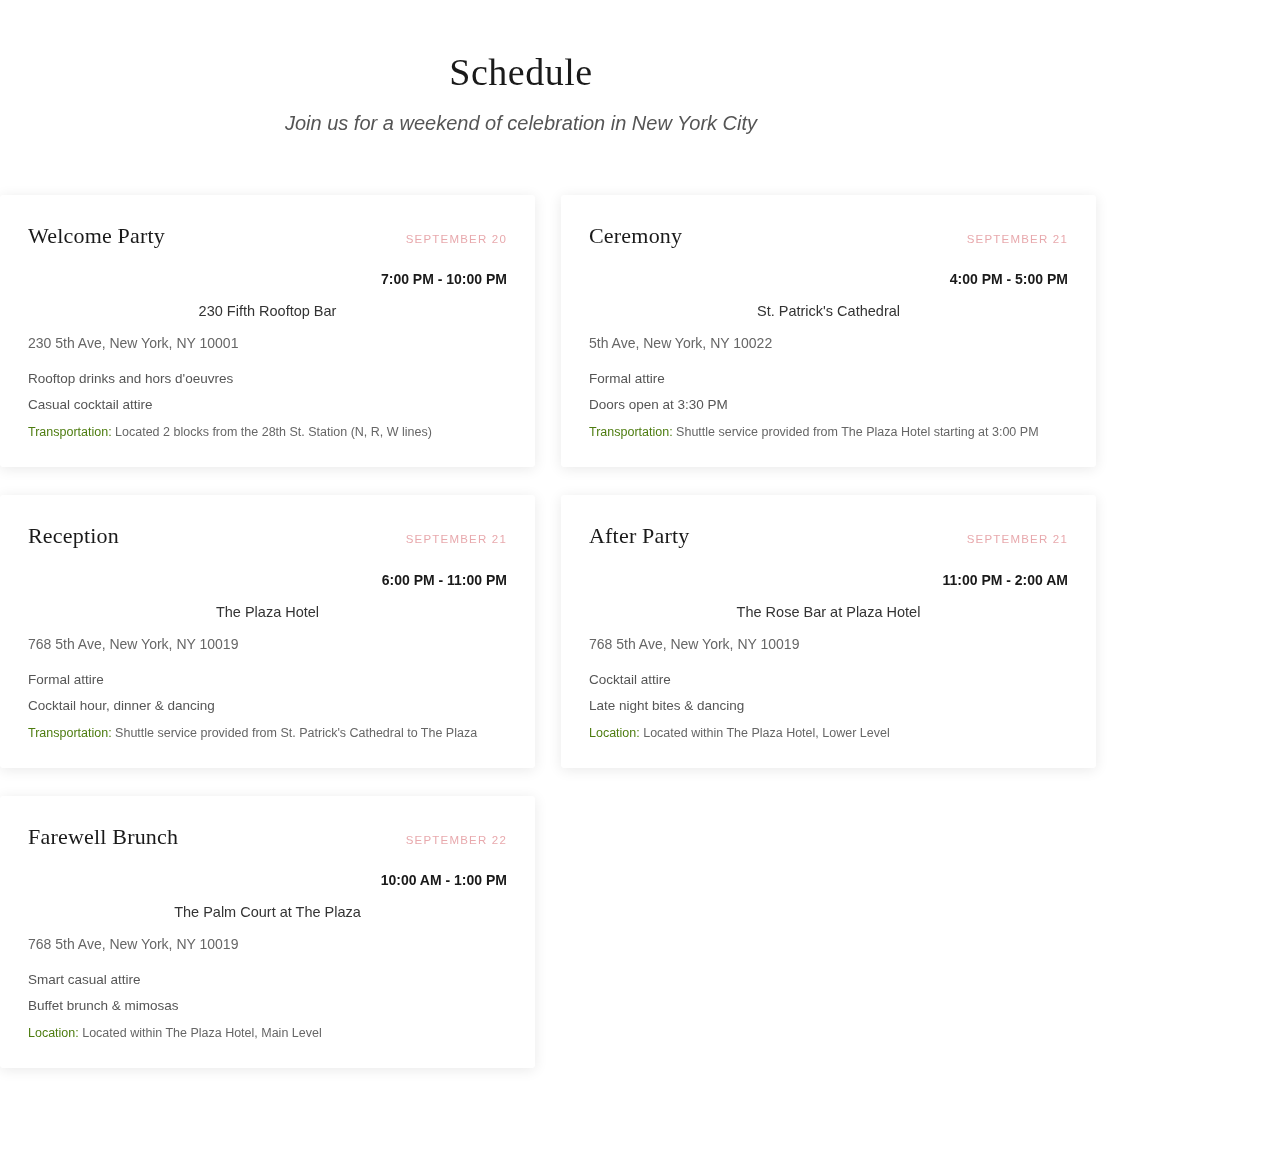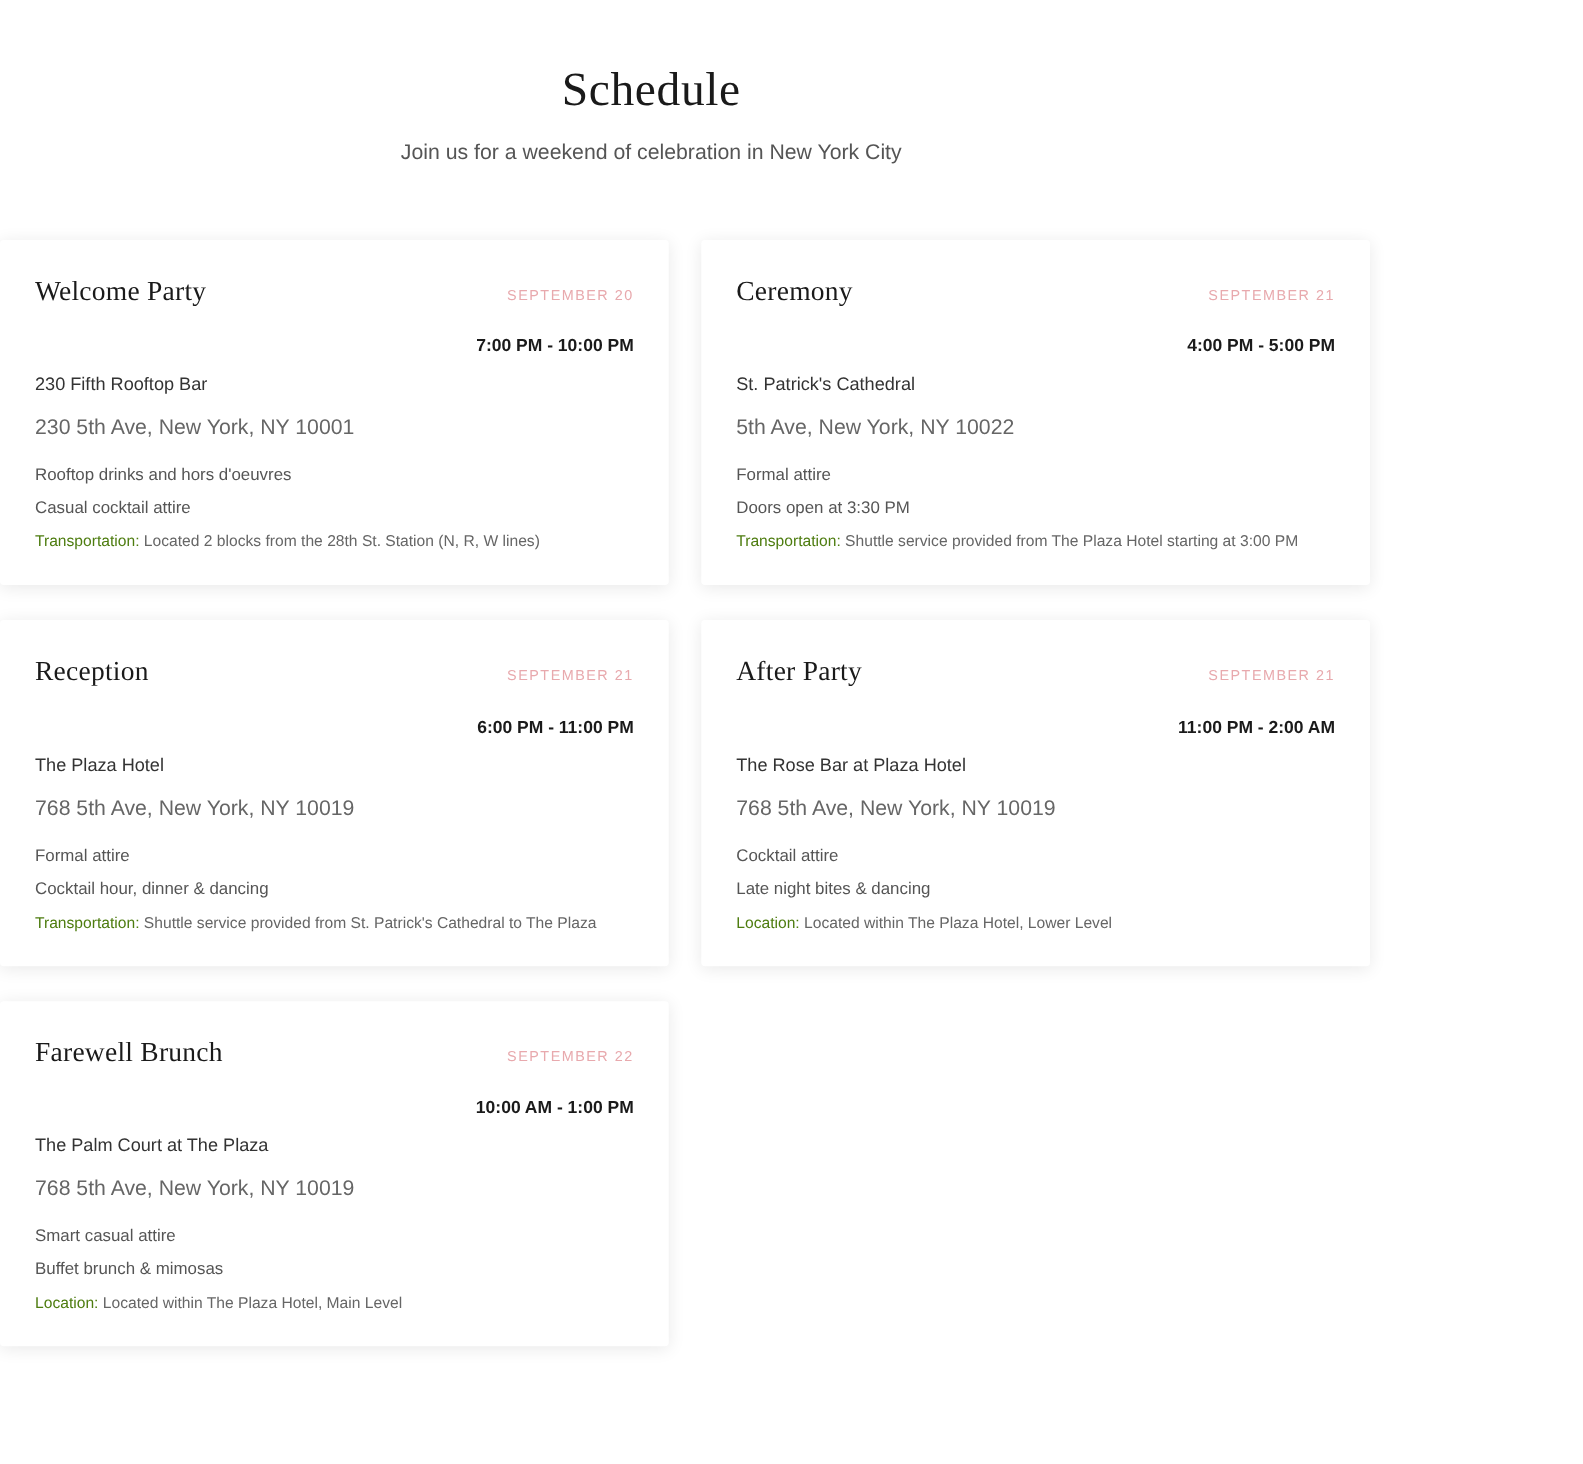--- a/index.html
+++ b/index.html
@@ -26,24 +26,25 @@
   .page-title {
     font-family: "Liberation Serif", serif;
     font-size: 38px;
     font-weight: 400;
     color: #1a1a1a;
     letter-spacing: 0.5px;
     margin: 0 0 18px 0;
     line-height: 1.1;
   }
   .page-subtitle {
-    font-size: 17px;
+    font-size: 20px;
     color: #555555;
     margin: 0;
     font-weight: 400;
+    font-style: italic;
   }
   .cards-grid {
     width: 1096px;
     margin: 0 auto;
     display: grid;
     grid-template-columns: 1fr 1fr;
     column-gap: 26px;
     row-gap: 28px;
     align-items: start;
   }
@@ -82,23 +83,24 @@
     font-size: 14px;
     font-weight: bold;
     color: #1a1a1a;
     margin-bottom: 16px;
     text-align: right;
   }
   .card-venue {
     font-size: 14.5px;
     color: #333333;
     margin-bottom: 16px;
+    text-align: center;
   }
   .card-address {
-    font-size: 17px;
+    font-size: 14px;
     color: #666666;
     margin-bottom: 20px;
   }
   .card-detail {
     font-size: 13.5px;
     color: #555555;
     margin-bottom: 11px;
   }
   .card-note {
     font-size: 12.5px;

